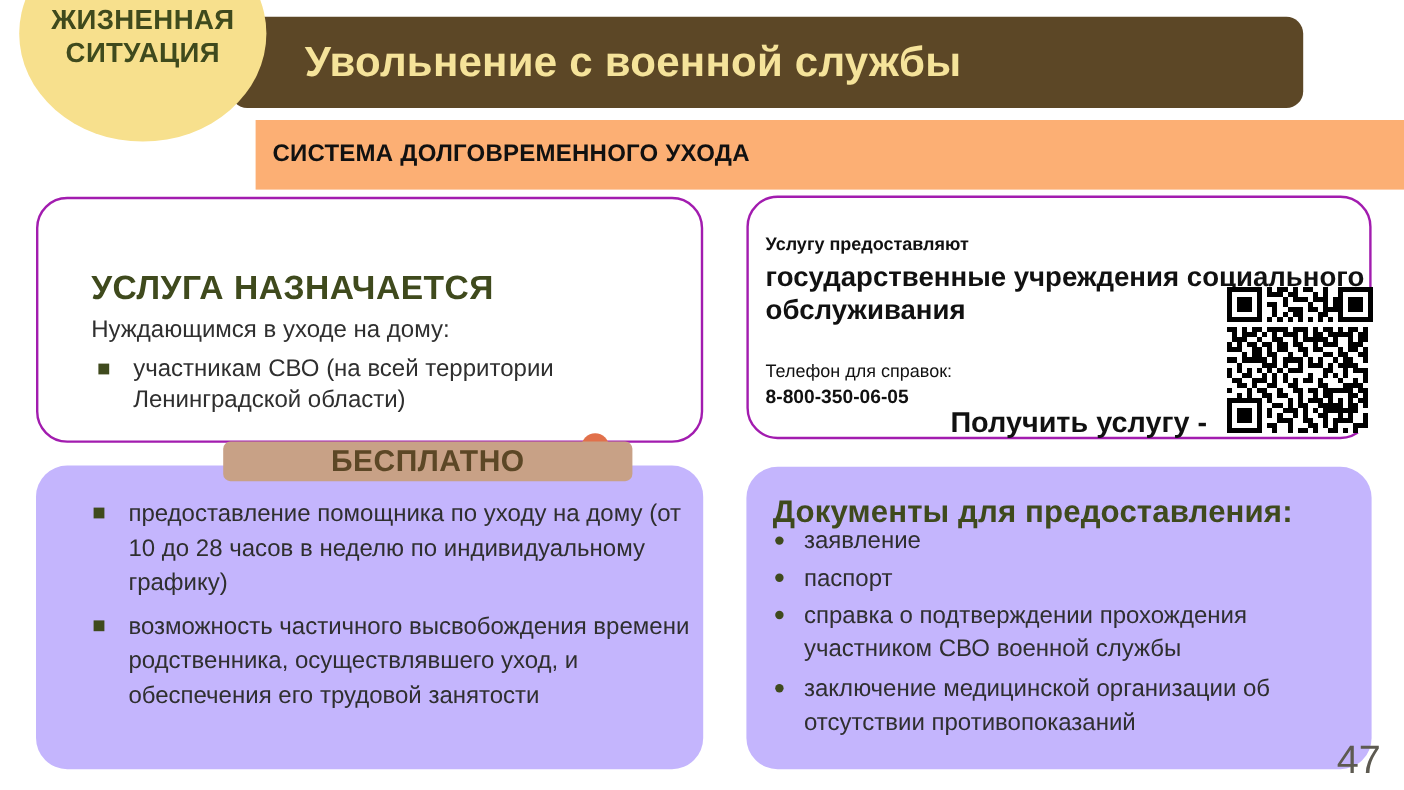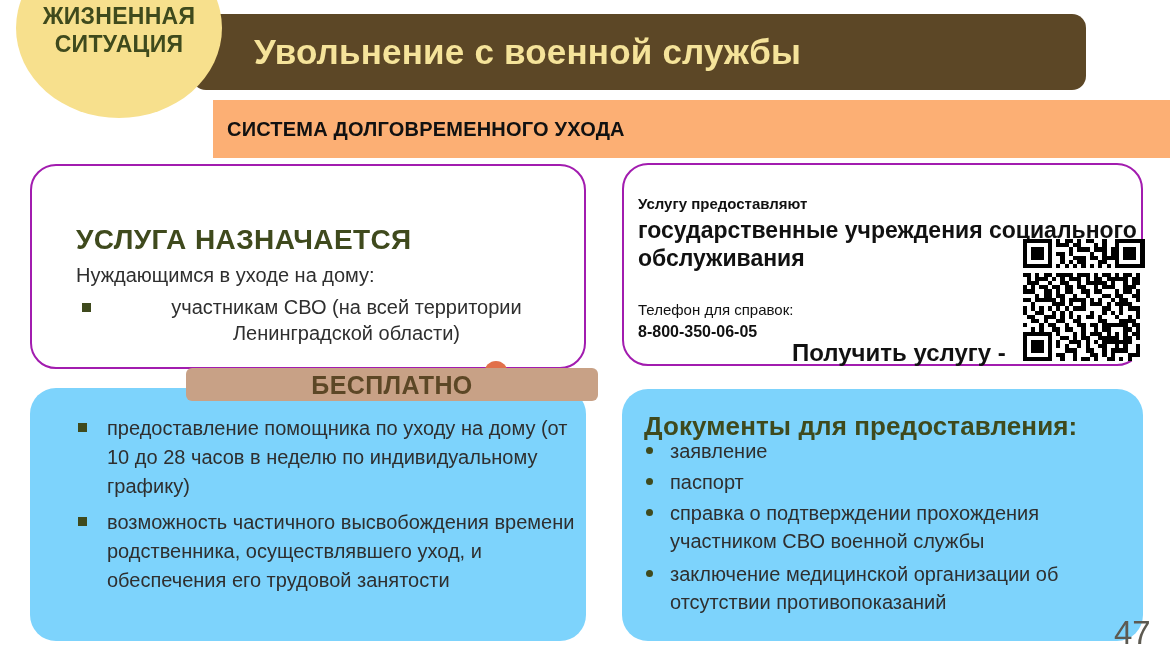--- a/index.html
+++ b/index.html
@@ -90,32 +90,31 @@
     background: #ffffff;
     border: 2px solid #a21caf;
     border-radius: 26px;
     box-sizing: border-box;
   }
   #card-left {
     left: 30px;
     top: 164px;
     width: 556px;
     height: 205px;
-    text-align: center;
   }
   #card-right {
     left: 622px;
     top: 163px;
     width: 521px;
     height: 203px;
   }
 
   .green-box {
     position: absolute;
-    background: #7dd3fc;
+    background: #c4b5fd;
     border-radius: 26px;
     box-sizing: border-box;
   }
   #box-left {
     left: 30px;
     top: 388px;
     width: 556px;
     height: 253px;
   }
   #box-right {
@@ -237,21 +236,21 @@
     width: 123px;
     height: 122px;
   }
   .qr-wrap svg { display: block; }
 
   
   .free-banner {
     position: absolute;
     left: 186px;
     top: 368px;
-    width: 412px;
+    width: 341px;
     height: 33px;
     background: #c8a186;
     border-radius: 6px;
     z-index: 4;
   }
   .free-banner-text {
     position: absolute;
     left: 0;
     right: 0;
     top: 50%;

